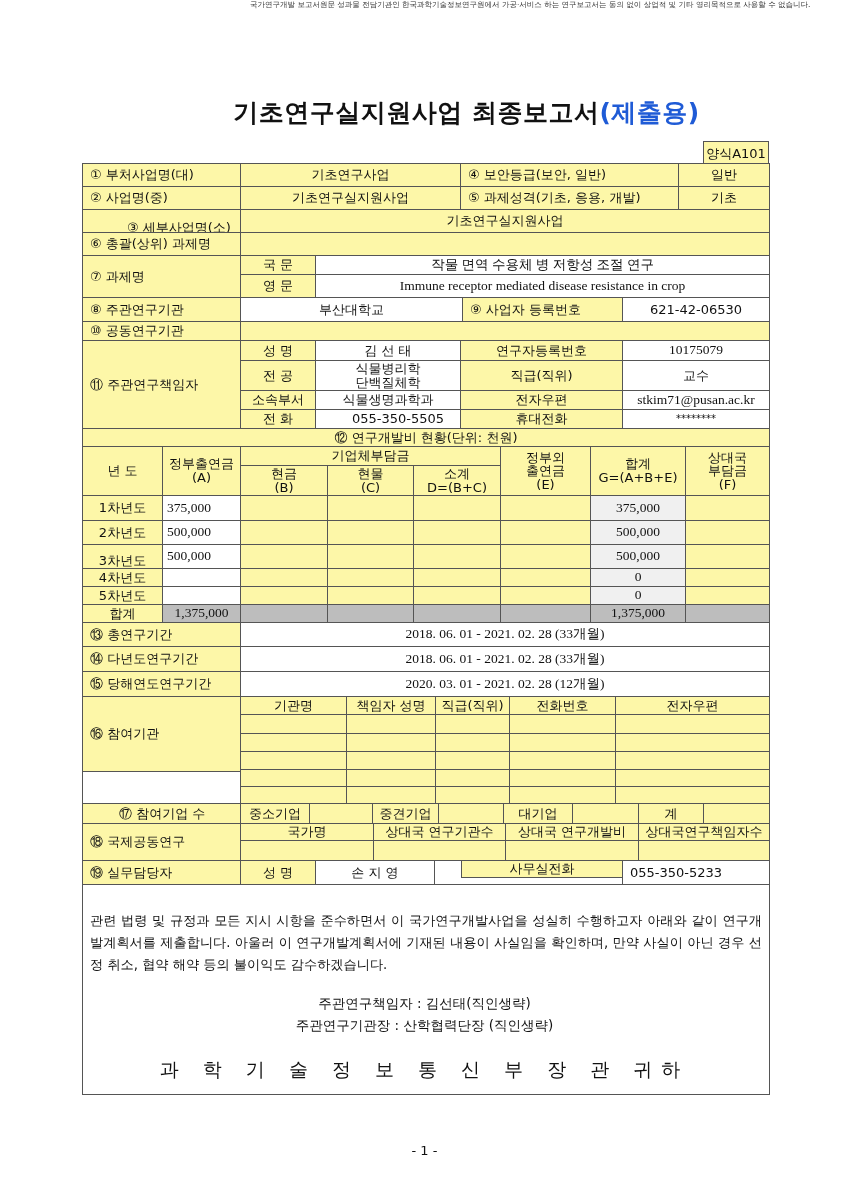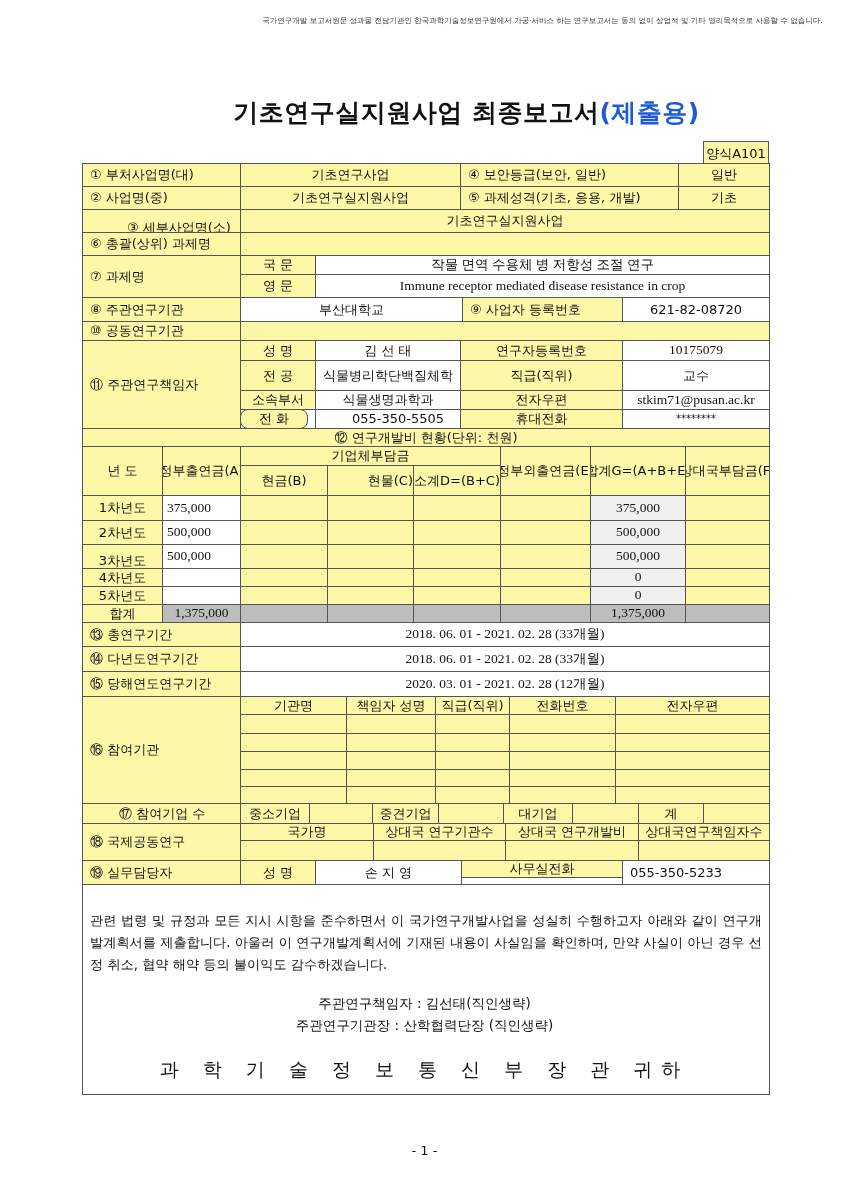--- a/index.html
+++ b/index.html
@@ -1,33 +1,33 @@
 <!DOCTYPE html>
 <html><head>
 <meta charset="utf-8">
 <style>
   html,body{margin:0;padding:0;background:#fff;}
   body{width:849px;height:1200px;position:relative;font-family:"DejaVu Sans","Liberation Sans",sans-serif;color:#111;overflow:hidden;}
-  .notice{position:absolute;left:250px;top:16px;width:585px;text-align:center;font-size:7.5px;color:#333;white-space:nowrap;}
+  .notice{position:absolute;left:250px;top:0;width:585px;text-align:left;font-size:7.5px;color:#333;white-space:nowrap;}
   .title{position:absolute;left:0;top:96px;width:849px;text-align:center;font-size:25px;font-weight:bold;letter-spacing:0.5px;padding-left:42px;}
   .title .sub{color:#1f5bd6;}
   .form-code{position:absolute;left:703px;top:141px;width:66px;height:24px;background:#fdf7a8;border:1px solid #555;font-size:13px;text-align:center;line-height:24px;box-sizing:border-box;}
   .c{position:absolute;box-sizing:border-box;border:1px solid #555;background:#fdf7a8;font-size:13px;display:flex;align-items:center;justify-content:center;text-align:center;line-height:1.05;overflow:hidden;white-space:nowrap;}
   .c.l{justify-content:flex-start;padding-left:7px;}
   .c.w{background:#fff;}
   .c.g{background:#f0f0f0;}
   .c.d{background:#bdbdbd;}
   .c.serif{font-family:"Liberation Serif","DejaVu Serif",serif;font-size:13.5px;}
   .frame{position:absolute;left:82px;top:163px;width:688px;height:932px;border:1.5px solid #555;box-sizing:border-box;pointer-events:none;}
   .pledge{position:absolute;left:82px;top:884px;width:688px;height:211px;background:#fff;border:1px solid #555;box-sizing:border-box;}
   .pledge-text{position:absolute;left:90px;top:910px;width:672px;font-size:13.2px;line-height:22px;text-align:justify;}
   .sign{position:absolute;left:0;width:849px;text-align:center;font-size:13.5px;}
   .to{position:absolute;left:0;top:1057px;width:849px;text-align:center;font-size:19px;letter-spacing:9px;}
   .page{position:absolute;left:0;top:1143px;width:849px;text-align:center;font-size:13px;}
-  .two{display:flex;flex-direction:row;align-items:center;}
+  .two{display:flex;flex-direction:column;align-items:center;}
 </style>
 </head>
 <body>
 
 <div class="notice">국가연구개발 보고서원문 성과물 전담기관인 한국과학기술정보연구원에서 가공·서비스 하는 연구보고서는 동의 없이 상업적 및 기타 영리목적으로 사용할 수 없습니다.</div>
 
 <div class="title"><span>기초연구실지원사업 최종보고서</span><span class="sub">(제출용)</span></div>
 
 <div class="form-code">양식A101</div>
 
@@ -49,21 +49,21 @@
 
 <div class="c l" style="left:82px;top:255px;width:159px;height:43px;">⑦ 과제명</div>
 <div class="c" style="left:240px;top:255px;width:76px;height:20px;">국 문</div>
 <div class="c w serif" style="left:315px;top:255px;width:455px;height:20px;">작물 면역 수용체 병 저항성 조절 연구</div>
 <div class="c" style="left:240px;top:274px;width:76px;height:24px;">영 문</div>
 <div class="c w serif" style="left:315px;top:274px;width:455px;height:24px;">Immune receptor mediated disease resistance in crop</div>
 
 <div class="c l" style="left:82px;top:297px;width:159px;height:25px;">⑧ 주관연구기관</div>
 <div class="c w" style="left:240px;top:297px;width:223px;height:25px;">부산대학교</div>
 <div class="c l" style="left:462px;top:297px;width:161px;height:25px;">⑨ 사업자 등록번호</div>
-<div class="c w" style="left:622px;top:297px;width:148px;height:25px;">621-82-08720</div>
+<div class="c w" style="left:622px;top:297px;width:148px;height:25px;">621-42-06530</div>
 
 <div class="c l" style="left:82px;top:321px;width:159px;height:20px;">⑩ 공동연구기관</div>
 <div class="c" style="left:240px;top:321px;width:530px;height:20px;"></div>
 
 <div class="c l" style="left:82px;top:340px;width:159px;height:89px;">⑪ 주관연구책임자</div>
 <div class="c" style="left:240px;top:340px;width:76px;height:21px;">성 명</div>
 <div class="c w" style="left:315px;top:340px;width:146px;height:21px;">김 선 태</div>
 <div class="c" style="left:460px;top:340px;width:163px;height:21px;">연구자등록번호</div>
 <div class="c w serif" style="left:622px;top:340px;width:148px;height:21px;">10175079</div>
 
@@ -75,42 +75,42 @@
     </div>
   </div>
 <div class="c" style="left:460px;top:360px;width:163px;height:31px;">직급(직위)</div>
 <div class="c w" style="left:622px;top:360px;width:148px;height:31px;">교수</div>
 
 <div class="c" style="left:240px;top:390px;width:76px;height:20px;">소속부서</div>
 <div class="c w" style="left:315px;top:390px;width:146px;height:20px;">식물생명과학과</div>
 <div class="c" style="left:460px;top:390px;width:163px;height:20px;">전자우편</div>
 <div class="c w serif" style="left:622px;top:390px;width:148px;height:20px;">stkim71@pusan.ac.kr</div>
 
-<div class="c" style="left:240px;top:409px;width:68px;height:20px;border-radius:8px;">전 화</div>
+<div class="c" style="left:240px;top:409px;width:76px;height:20px;">전 화</div>
 <div class="c w" style="left:315px;top:409px;width:146px;height:20px;padding-left:20px;">055-350-5505</div>
 <div class="c" style="left:460px;top:409px;width:163px;height:20px;">휴대전화</div>
 <div class="c w" style="left:622px;top:409px;width:148px;height:20px;font-size:10px;">********</div>
 
 <div class="c" style="left:82px;top:428px;width:688px;height:19px;">⑫ 연구개발비 현황(단위: 천원)</div>
 
 <div class="c" style="left:82px;top:446px;width:81px;height:50px;">년 도</div>
 <div class="c" style="left:162px;top:446px;width:79px;height:50px;">
     <div class="two">
       <span>정부출연금</span>
       <span>(A)</span>
     </div>
   </div>
 <div class="c" style="left:240px;top:446px;width:261px;height:20px;">기업체부담금</div>
 <div class="c" style="left:240px;top:465px;width:88px;height:31px;">
     <div class="two">
       <span>현금</span>
       <span>(B)</span>
     </div>
   </div>
-<div class="c" style="left:327px;top:465px;width:87px;height:31px;justify-content:flex-end;">
+<div class="c" style="left:327px;top:465px;width:87px;height:31px;">
     <div class="two">
       <span>현물</span>
       <span>(C)</span>
     </div>
   </div>
 <div class="c" style="left:413px;top:465px;width:88px;height:31px;">
     <div class="two">
       <span>소계</span>
       <span>D=(B+C)</span>
     </div>
@@ -197,21 +197,21 @@
 <div class="c d" style="left:685px;top:604px;width:85px;height:19px;"></div>
 </div>
 
 <div class="c l" style="left:82px;top:622px;width:159px;height:25px;">⑬ 총연구기간</div>
 <div class="c w serif" style="left:240px;top:622px;width:530px;height:25px;">2018. 06. 01 - 2021. 02. 28 (33개월)</div>
 <div class="c l" style="left:82px;top:646px;width:159px;height:26px;">⑭ 다년도연구기간</div>
 <div class="c w serif" style="left:240px;top:646px;width:530px;height:26px;">2018. 06. 01 - 2021. 02. 28 (33개월)</div>
 <div class="c l" style="left:82px;top:671px;width:159px;height:26px;">⑮ 당해연도연구기간</div>
 <div class="c w serif" style="left:240px;top:671px;width:530px;height:26px;">2020. 03. 01 - 2021. 02. 28 (12개월)</div>
 
-<div class="c l" style="left:82px;top:696px;width:159px;height:108px;text-align:right;">⑯ 참여기관</div>
+<div class="c l" style="left:82px;top:696px;width:159px;height:76px;text-align:right;">⑯ 참여기관</div>
 <div class="c" style="left:240px;top:696px;width:107px;height:19px;">기관명</div>
 <div class="c" style="left:346px;top:696px;width:90px;height:19px;">책임자 성명</div>
 <div class="c" style="left:435px;top:696px;width:75px;height:19px;">직급(직위)</div>
 <div class="c" style="left:509px;top:696px;width:107px;height:19px;">전화번호</div>
 <div class="c" style="left:615px;top:696px;width:155px;height:19px;">전자우편</div>
 
 <div>
 <div class="c" style="left:240px;top:714px;width:107px;height:20px;"></div>
     <div class="c" style="left:346px;top:714px;width:90px;height:20px;"></div>
     <div class="c" style="left:435px;top:714px;width:75px;height:20px;"></div>
@@ -254,21 +254,21 @@
 <div class="c" style="left:373px;top:823px;width:133px;height:18px;">상대국 연구기관수</div>
 <div class="c" style="left:505px;top:823px;width:134px;height:18px;">상대국 연구개발비</div>
 <div class="c" style="left:638px;top:823px;width:132px;height:18px;">상대국연구책임자수</div>
 <div class="c" style="left:240px;top:840px;width:134px;height:21px;"></div>
 <div class="c" style="left:373px;top:840px;width:133px;height:21px;"></div>
 <div class="c" style="left:505px;top:840px;width:134px;height:21px;"></div>
 <div class="c" style="left:638px;top:840px;width:132px;height:21px;"></div>
 
 <div class="c l" style="left:82px;top:860px;width:159px;height:25px;">⑲ 실무담당자</div>
 <div class="c" style="left:240px;top:860px;width:76px;height:25px;">성 명</div>
-<div class="c w" style="left:315px;top:860px;width:147px;height:25px;">손 지 영</div>
+<div class="c w" style="left:315px;top:860px;width:120px;height:25px;">손 지 영</div>
 <div class="c" style="left:461px;top:860px;width:162px;height:18px;text-align:right;">사무실전화</div>
 <div class="c w l" style="left:622px;top:860px;width:148px;height:25px;">055-350-5233</div>
 
 <div class="pledge"></div>
 <div class="pledge-text">관련 법령 및 규정과 모든 지시 시항을 준수하면서 이 국가연구개발사업을 성실히 수행하고자 아래와 같이 연구개발계획서를 제출합니다. 아울러 이 연구개발계획서에 기재된 내용이 사실임을 확인하며, 만약 사실이 아닌 경우 선정 취소, 협약 해약 등의 불이익도 감수하겠습니다.</div>
 <div class="sign" style="top:995px;">주관연구책임자 : 김선태(직인생략)</div>
 <div class="sign" style="top:1017px;">주관연구기관장 : 산학협력단장 (직인생략)</div>
 <div class="to">과 학 기 술 정 보 통 신 부 장 관 귀하</div>
 
 <div class="frame"></div>

